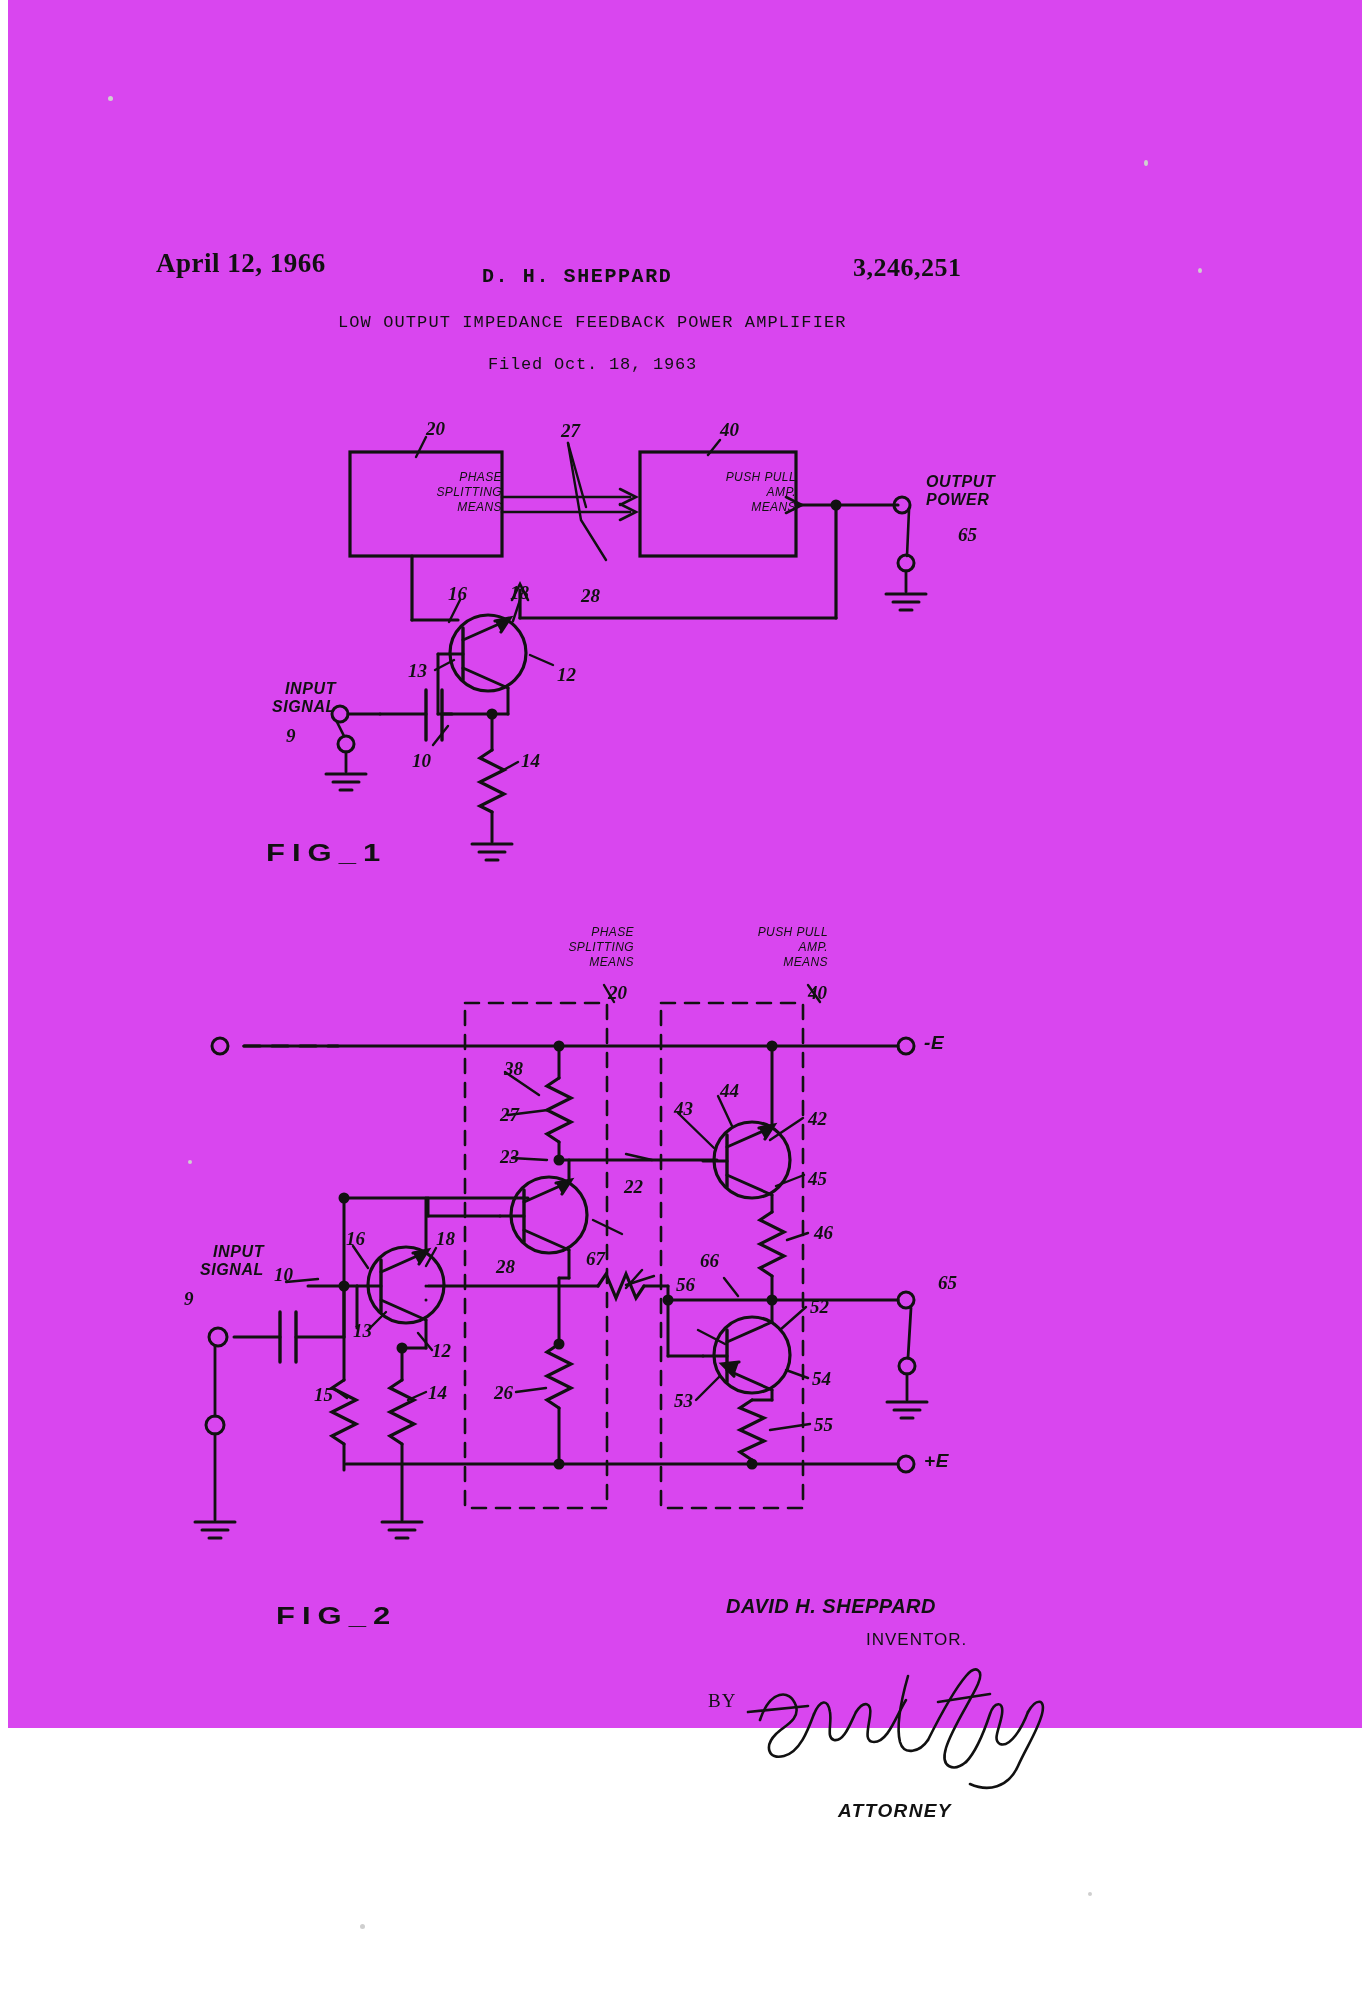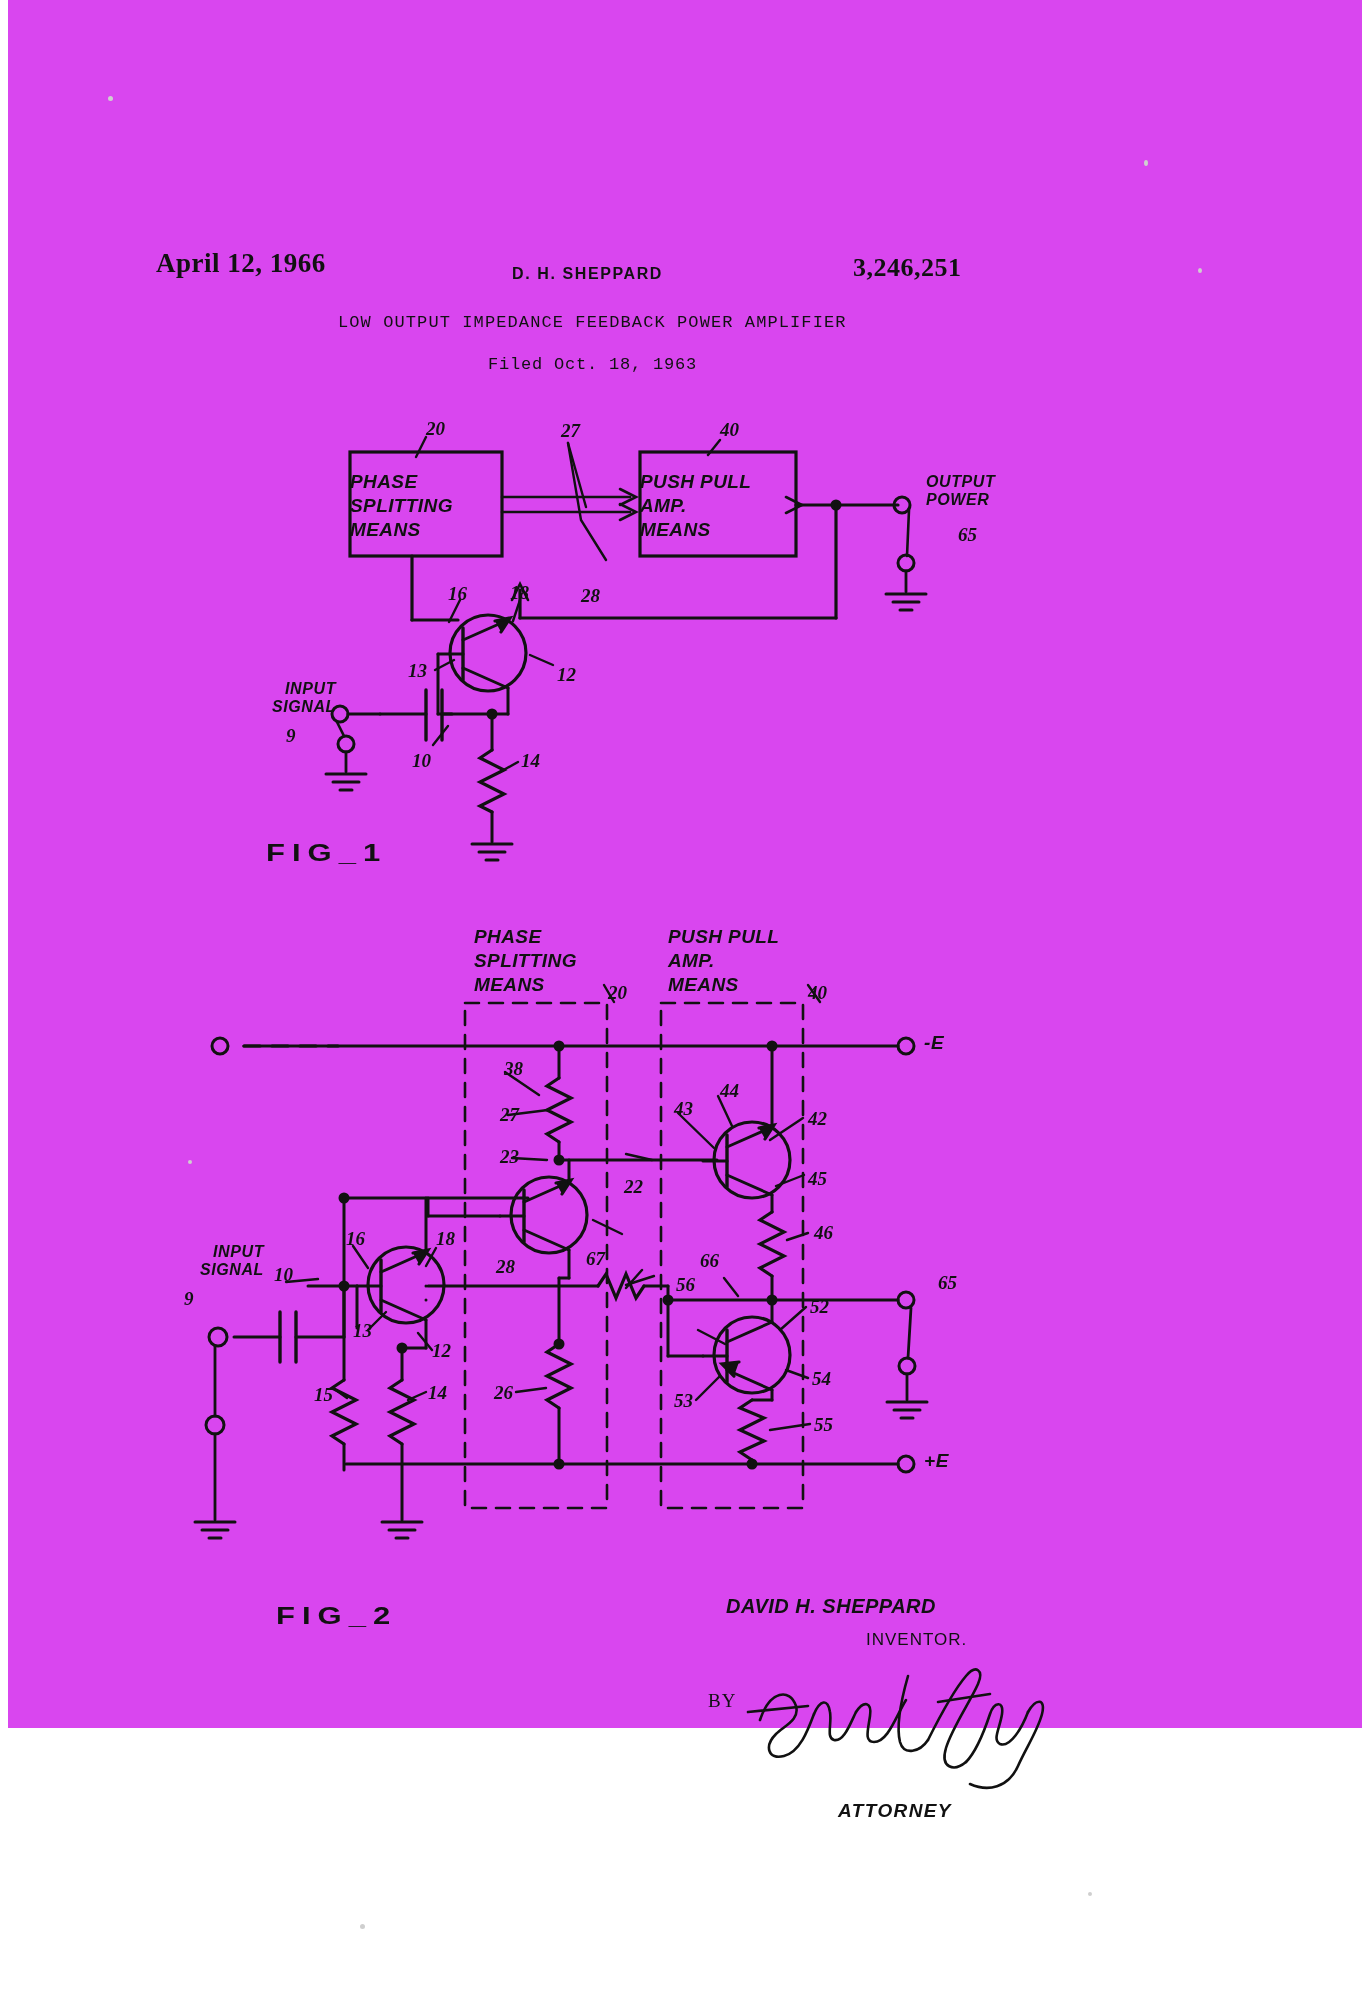--- a/index.html
+++ b/index.html
@@ -27,23 +27,23 @@
   .hdr-date {
     position: absolute;
     left: 148px; top: 248px;
     font-family: "Liberation Serif", serif;
     font-weight: bold;
     font-size: 27px;
     letter-spacing: 0.5px;
   }
   .hdr-name {
     position: absolute;
-    left: 504px; top: 265px;
-    font-family: Liberation Sans, sans-serif;
-    font-size: 16px;
+    left: 474px; top: 265px;
+    font-family: Liberation Mono, monospace;
+    font-size: 20px;
     letter-spacing: 1.6px;
     font-weight: bold;
   }
   .hdr-patno {
     position: absolute;
     left: 845px; top: 253px;
     font-family: "Liberation Serif", serif;
     font-weight: bold;
     font-size: 26px;
     letter-spacing: 0.5px;
@@ -79,23 +79,23 @@
     font-family: "Liberation Serif", serif;
     font-style: italic;
     font-weight: bold;
     font-size: 19px;
     color: #111;
   }
   .boxlbl {
     position: absolute;
     font-family: "Liberation Sans", sans-serif;
     font-style: italic;
-    font-weight: bold;
-    font-size: 19px;
-    text-align: left;
+    font-weight: normal;
+    font-size: 12px;
+    text-align: right;
     line-height: 1.25;
     letter-spacing: 0.4px;
     white-space: pre;
   }
   .figlbl {
     position: absolute;
     font-family: "Liberation Sans", sans-serif;
     font-weight: bold;
     font-size: 31px;
     letter-spacing: 7px;

